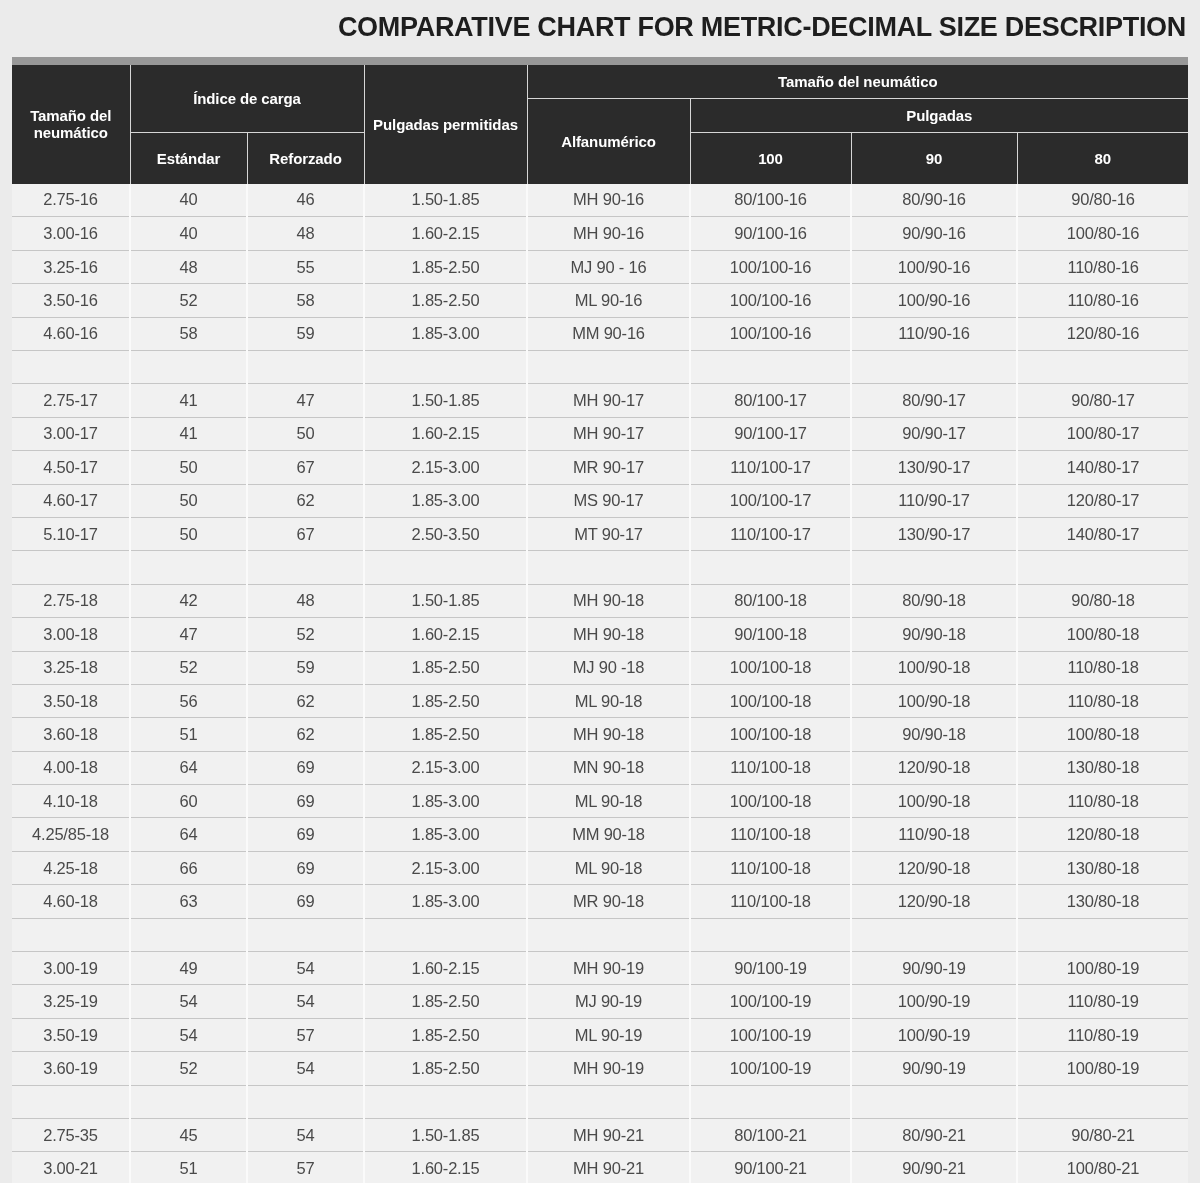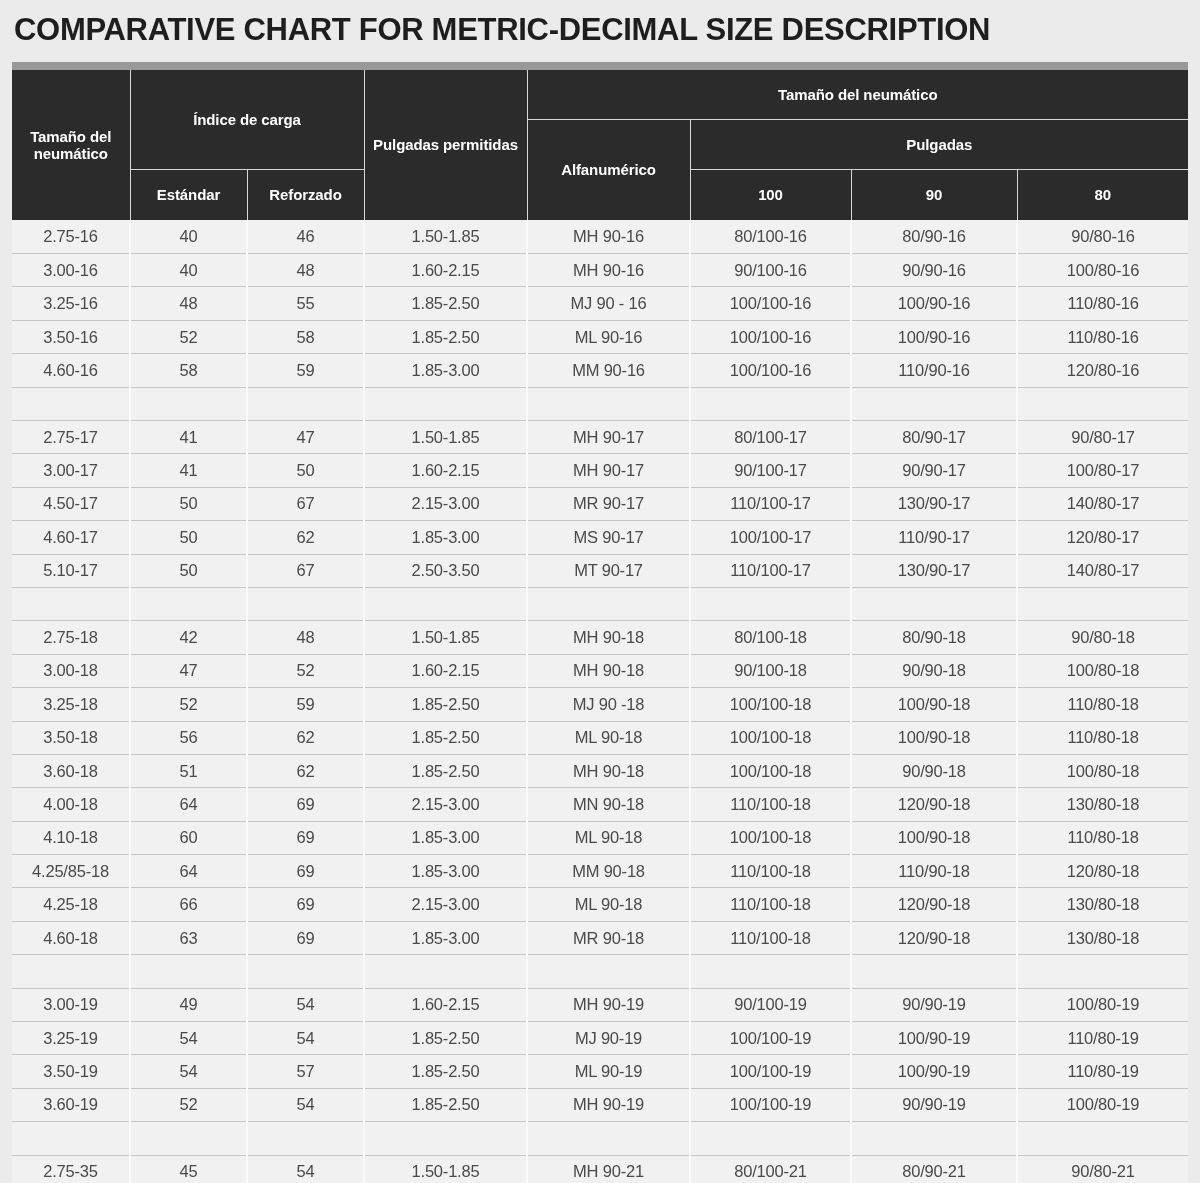--- a/index.html
+++ b/index.html
@@ -9,25 +9,26 @@
   }
   *{box-sizing:border-box; margin:0; padding:0;}
   html,body{width:1200px; height:1183px; overflow:hidden;}
   body{
     background:var(--page_bg);
     font-family:"Liberation Sans", sans-serif;
     -webkit-font-smoothing:antialiased;
   }
   .page-title{
     padding:12px 14px 0 14px;
-    font-size:31px;
+    font-size:27px;
     font-weight:700;
     letter-spacing:-0.3px;
     color:var(--title_text);
     line-height:1.15;
+    text-align:right;
   }
   .table-wrap{
     margin:14px 12px 0 12px;
     width:1176px;
   }
   .top-strip{
     height:8px;
     background:var(--strip);
   }
   table{
@@ -37,21 +38,21 @@
     border-bottom:1px solid var(--row_divider);
   }
   thead th{
     background:var(--header_bg);
     color:var(--header_text);
     font-size:15px;
     font-weight:700;
     text-align:center;
     vertical-align:middle;
     letter-spacing:-0.1px;
-    padding:16px 4px;
+    padding:8px 4px;
   }
   thead tr.hr1 th{height:24px;}
   thead tr.hr2 th{height:31px;margin-top:28px;}
   thead tr.hr3 th{height:51px;}
   thead th.bl{border-left:1px solid var(--header_line);}
   thead th.bb{border-bottom:1px solid var(--header_line);}
   tbody td{
     background:var(--row_bg);
     color:var(--body_text);
     font-size:16.5px;

